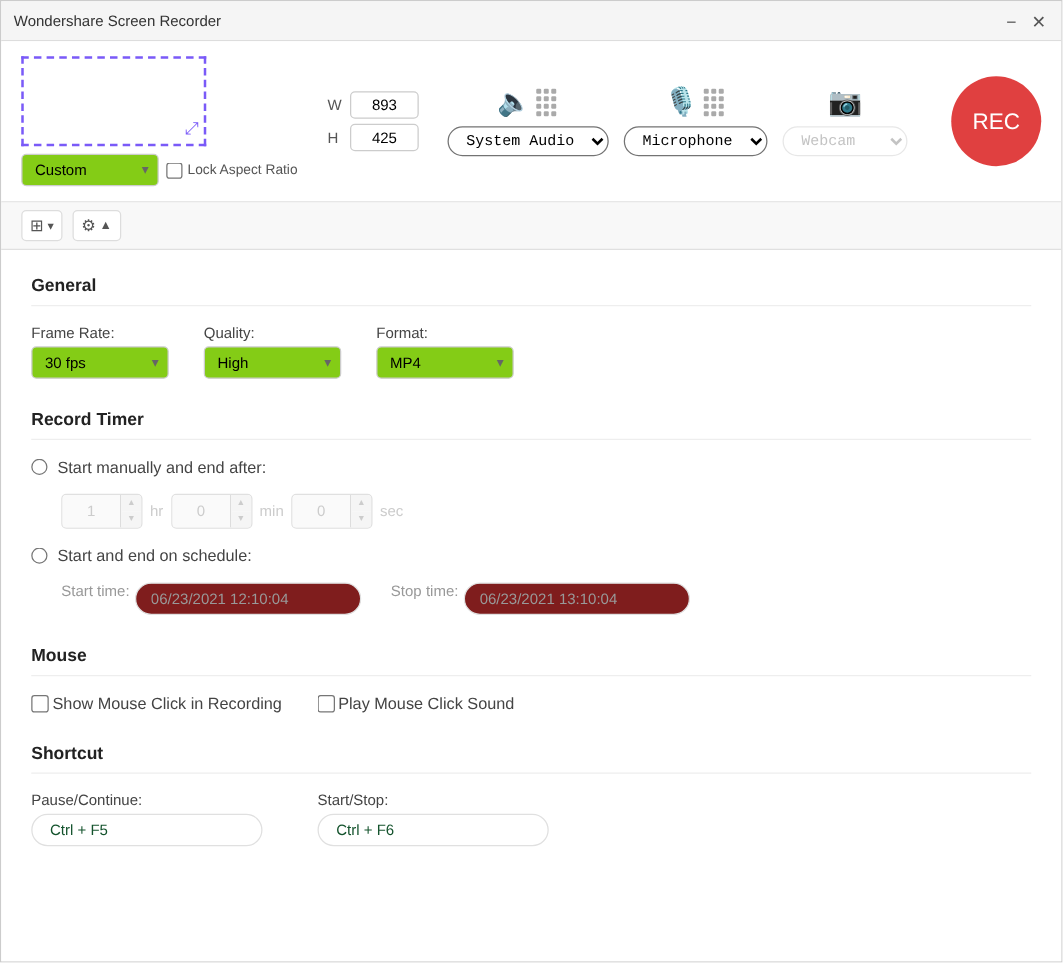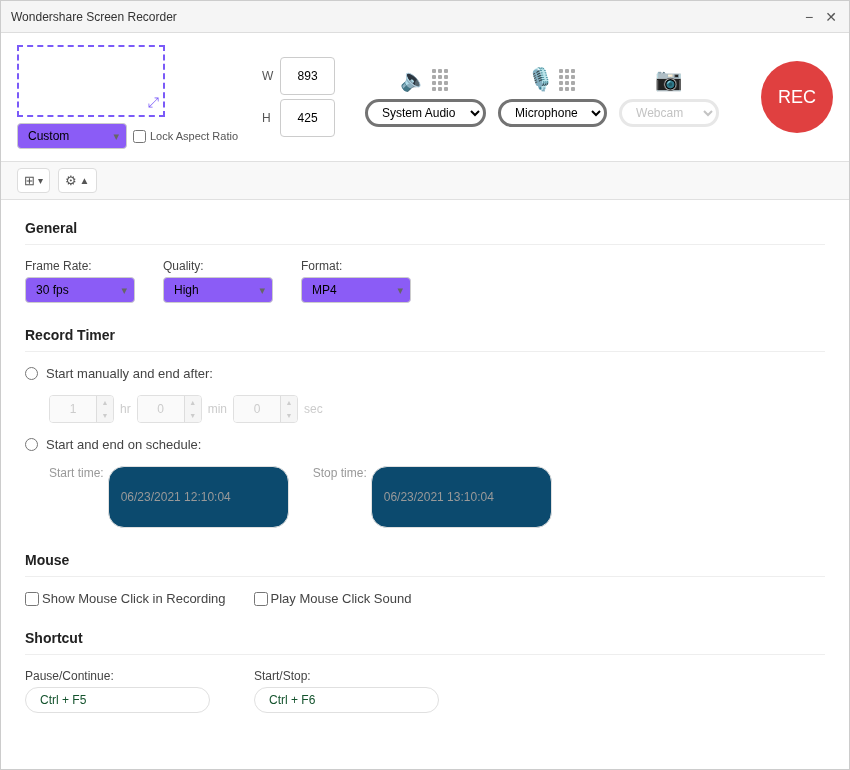--- a/index.html
+++ b/index.html
@@ -99,21 +99,21 @@
       align-items: center;
       gap: 4px;
     }
     .wh-label {
       font-size: 12px;
       color: #555;
       width: 14px;
     }
     .wh-input {
       width: 55px;
-      height: 38px;
+      height: 22px;
       border: 1px solid #ccc;
       border-radius: 4px;
       padding: 0 6px;
       font-size: 12px;
       text-align: center;
     }
     .lock-aspect {
       display: flex;
       align-items: center;
       gap: 4px;
@@ -158,28 +158,29 @@
       height: 4px;
       background: #aaa;
       border-radius: 1px;
     }
     .av-dropdown {
       display: flex;
       align-items: center;
       gap: 2px;
     }
     .av-dropdown select {
-      border: 3px solid #737373;
+      border: 1px solid #737373;
       border-radius: 16px;
       padding: 3px 10px;
       font-size: 12px;
       background: white;
       cursor: pointer;
       outline: none;
       min-width: 100px;
+      font-family: Liberation Mono, monospace;
     }
     .av-dropdown select:disabled {
       color: #aaa;
       border-color: #ddd;
     }
 
     
     .rec-btn {
       width: 72px;
       height: 72px;
@@ -263,21 +264,21 @@
       position: relative;
       display: inline-block;
     }
     .dropdown-wrapper select {
       appearance: none;
       -webkit-appearance: none;
       padding: 5px 28px 5px 10px;
       border: 1px solid #ccc;
       border-radius: 4px;
       font-size: 12px;
-      background: #8b5cf6;
+      background: #84cc16;
       cursor: pointer;
       min-width: 110px;
       outline: none;
     }
     .dropdown-wrapper::after {
       content: '▾';
       position: absolute;
       right: 8px;
       top: 50%;
       transform: translateY(-50%);
@@ -355,26 +356,26 @@
     }
     .schedule-field {
       display: flex;
       gap: 4px;
     }
     .schedule-label {
       font-size: 12px;
       color: #999;
     }
     .schedule-input {
-      padding: 23px 12px;
+      padding: 5px 12px;
       border: 1px solid #e0e0e0;
       border-radius: 16px;
       font-size: 12px;
       color: #999;
-      background: #0c4a6e;
+      background: #7f1d1d;
       min-width: 155px;
       outline: none;
     }
 
     
     .mouse-options {
       display: flex;
       align-items: center;
       gap: 28px;
     }

